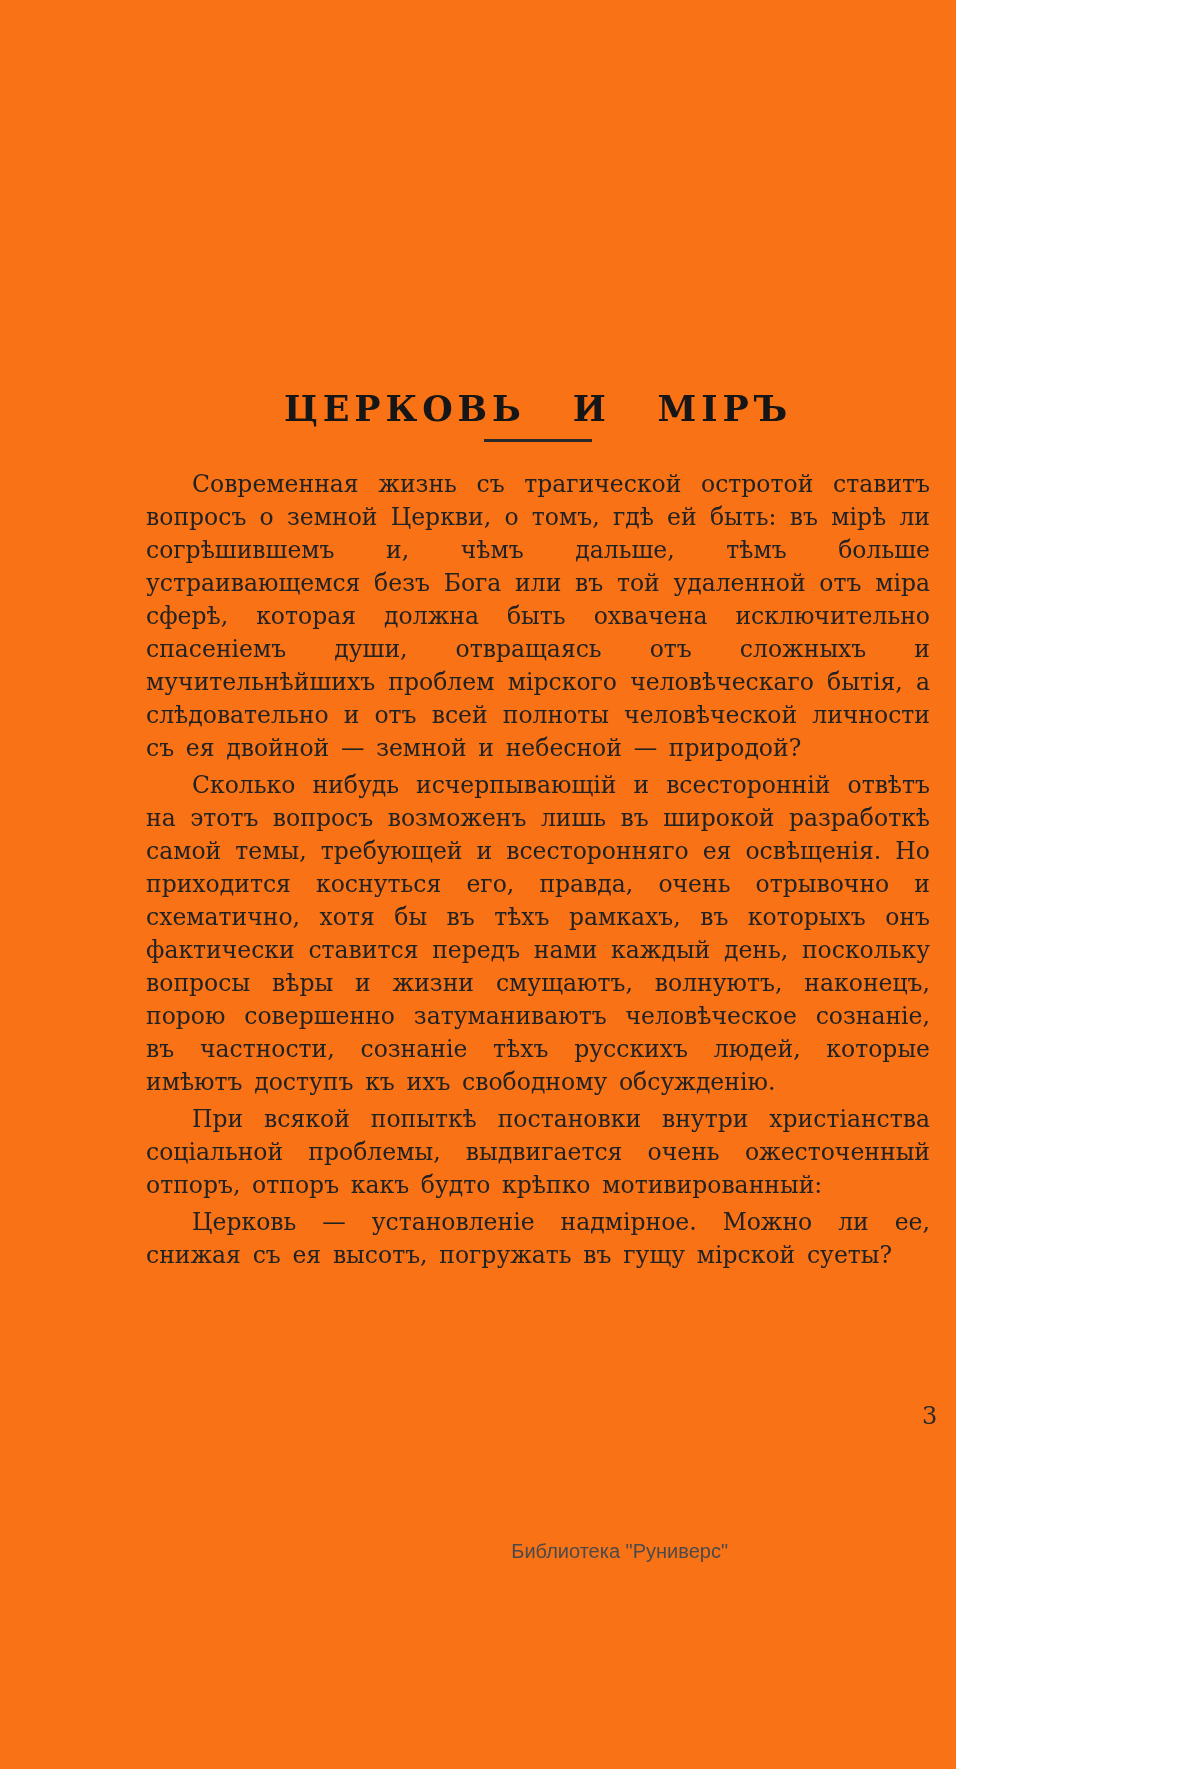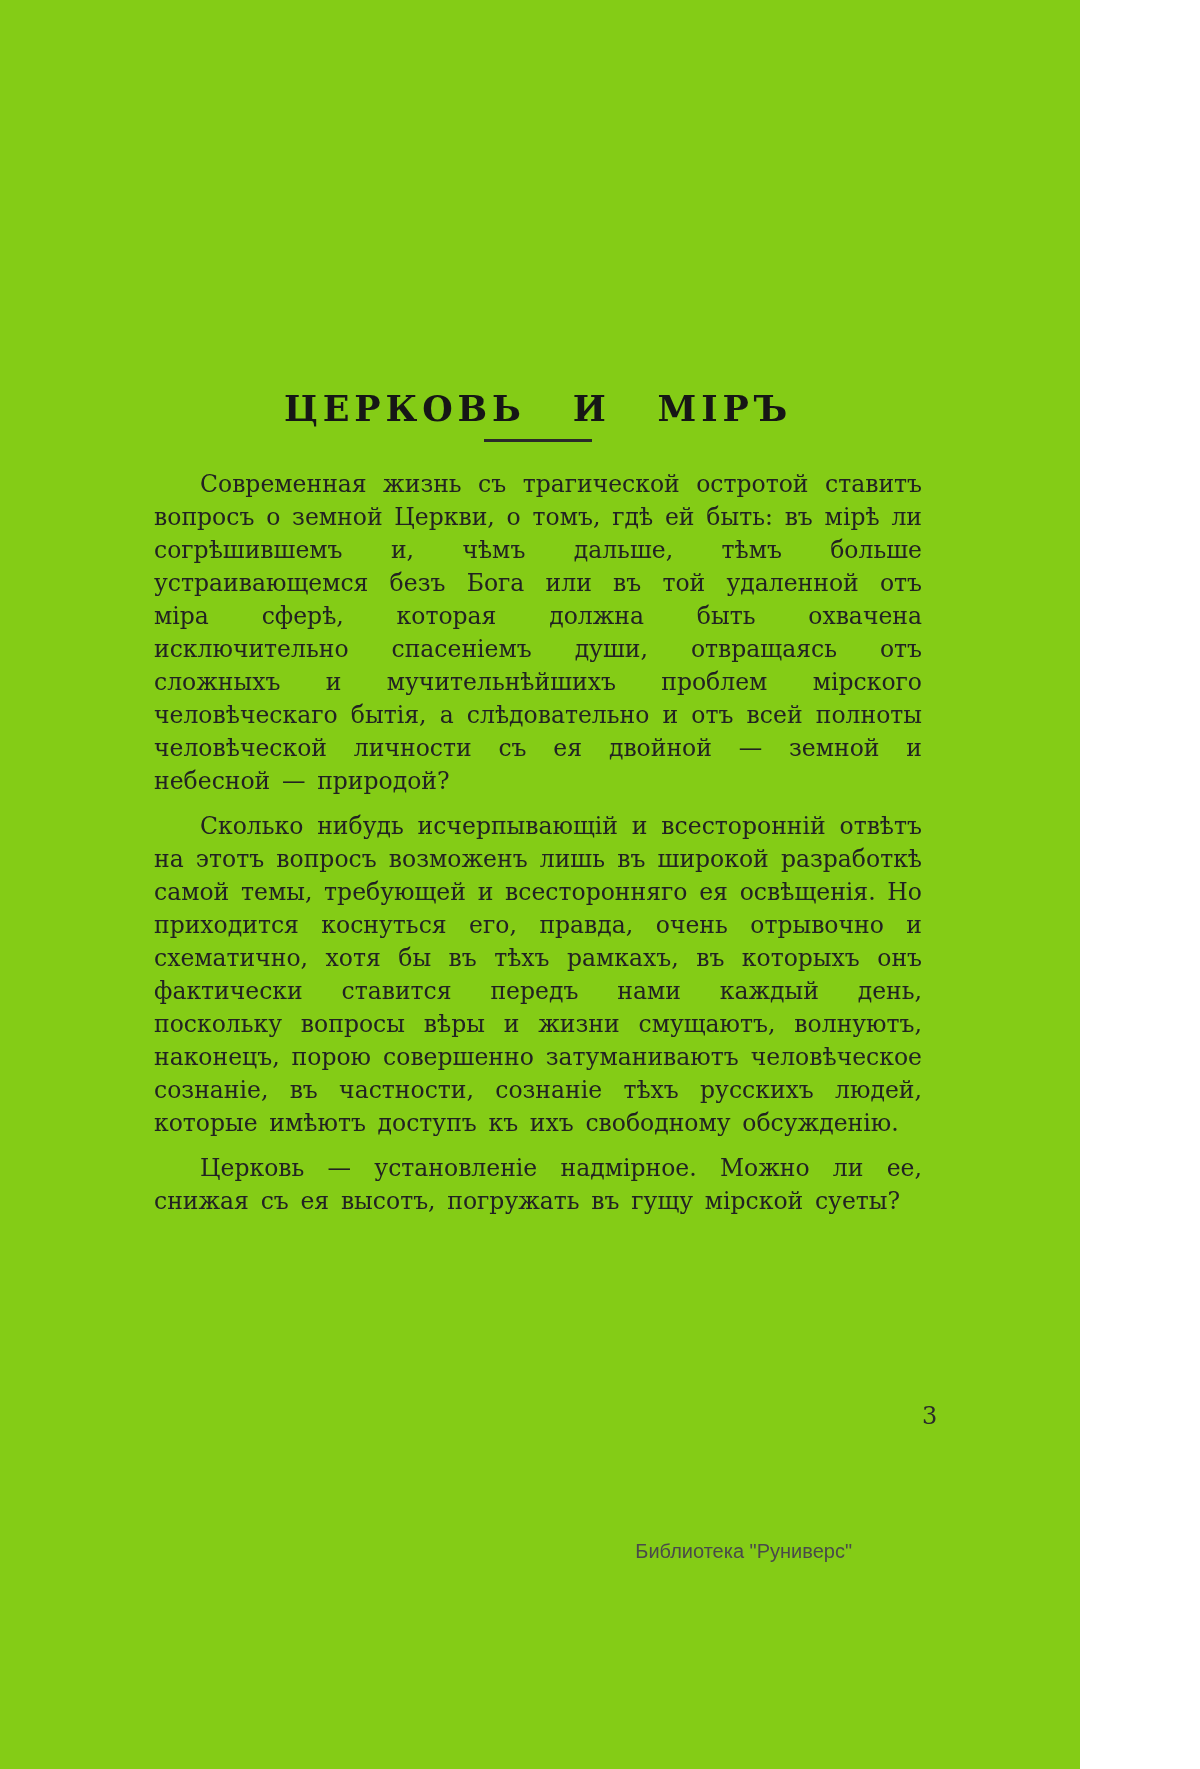--- a/index.html
+++ b/index.html
@@ -2,23 +2,23 @@
 <html lang="ru"><head>
 <meta charset="utf-8">
 <style>
   html, body {
     margin: 0;
     padding: 0;
     background: #ffffff;
   }
   .scan-page {
     position: relative;
-    width: 1080px;
+    width: 956px;
     height: 1769px;
-    background: #84cc16;
+    background: #f97316;
     overflow: hidden;
     font-family: "DejaVu Serif", "Liberation Serif", serif;
     color: #1d1d1d;
   }
   .text-column {
     position: absolute;
     left: 142px;
     top: 388px;
     width: 792px;
   }
@@ -31,21 +31,21 @@
     margin: 0 0 10px 0;
     color: #161616;
   }
   .title-rule {
     width: 108px;
     height: 3px;
     background: #2a2a2a;
     margin: 0 auto 26px auto;
   }
   .body-text p {
-    margin: 12px;
+    margin: 4px;
     font-size: 23.5px;
     line-height: 33px;
     text-align: justify;
     text-indent: 46px;
     word-spacing: 0.18em;
     color: #222222;
   }
   .page-number {
     position: absolute;
     left: 922px;
@@ -68,20 +68,21 @@
 <div class="scan-page">
 
   <div class="text-column">
     <h1 class="book-title">ЦЕРКОВЬ И МІРЪ</h1>
 
     <div class="title-rule"></div>
 
     <div class="body-text">
       <p>Современная жизнь съ трагической остротой ставитъ вопросъ о земной Церкви, о томъ, гдѣ ей быть: въ мірѣ ли согрѣшившемъ и, чѣмъ дальше, тѣмъ больше устраивающемся безъ Бога или въ той удаленной отъ міра сферѣ, которая должна быть охвачена исключительно спасеніемъ души, отвращаясь отъ сложныхъ и мучительнѣйшихъ проблем мірского человѣческаго бытія, а слѣдовательно и отъ всей полноты человѣческой личности съ ея двойной — земной и небесной — природой?</p>
       <p>Сколько нибудь исчерпывающій и всесторонній отвѣтъ на этотъ вопросъ возможенъ лишь въ широкой разработкѣ самой темы, требующей и всесторонняго ея освѣщенія. Но приходится коснуться его, правда, очень отрывочно и схематично, хотя бы въ тѣхъ рамкахъ, въ которыхъ онъ фактически ставится передъ нами каждый день, поскольку вопросы вѣры и жизни смущаютъ, волнуютъ, наконецъ, порою совершенно затуманиваютъ человѣческое сознаніе,  въ частности, сознаніе тѣхъ русскихъ людей, которые имѣютъ доступъ къ ихъ свободному обсужденію.</p>
+      <p>При всякой попыткѣ постановки внутри христіанства соціальной проблемы, выдвигается очень ожесточенный отпоръ, отпоръ какъ будто крѣпко мотивированный:</p>
       <p>Церковь — установленіе надмірное. Можно ли ее, снижая съ ея высотъ, погружать въ гущу мірской суеты?</p>
     </div>
   </div>
 
   <div class="page-number">3</div>
 
   <div class="watermark">Библиотека "Руниверс"</div>
 
 </div>
 

